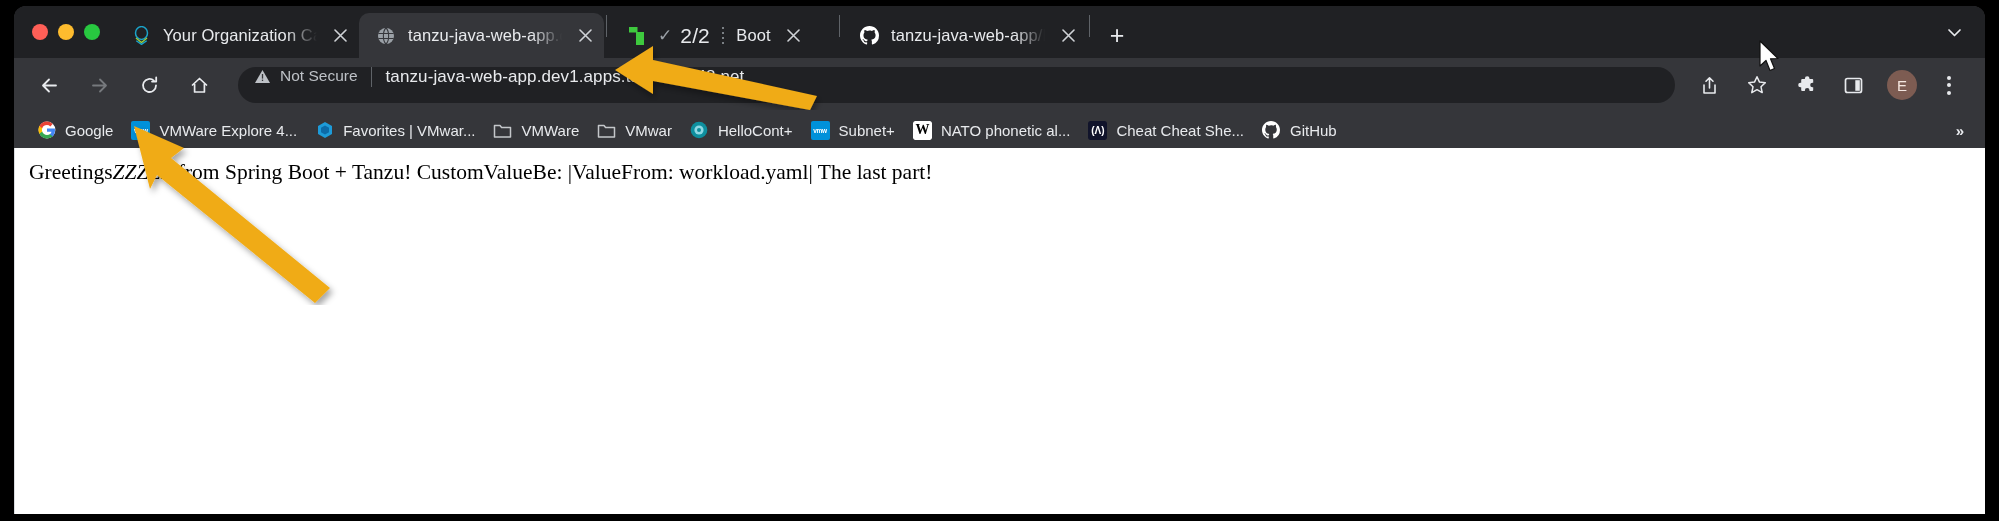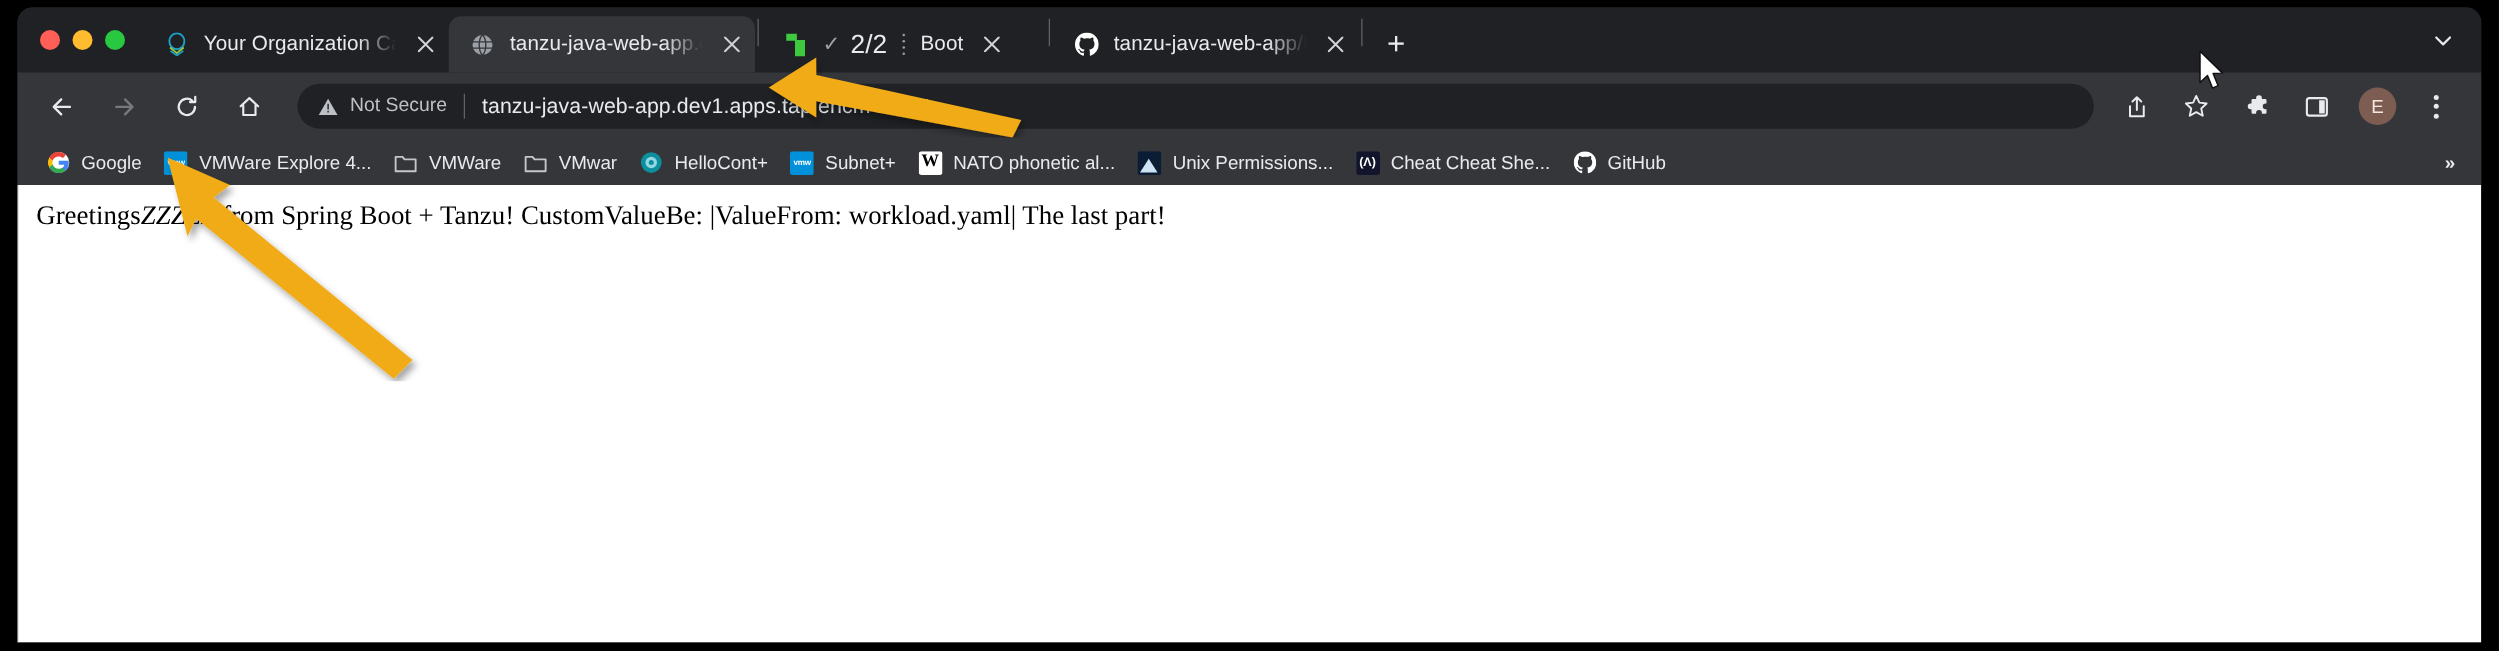--- a/index.html
+++ b/index.html
@@ -118,21 +118,21 @@
     color: #e8eaed; border-radius: 50%;
     flex: 0 0 38px;
   }
   .navbtn.disabled { color: #76797d; }
 
   .omnibox {
     flex: 1;
     height: 36px;
     background: #202124;
     border-radius: 18px;
-    display: flex; align-items: center;
+    display: flex; align-items: flex-start;
     padding: 0 16px;
     margin: 0 10px 0 14px;
     min-width: 0;
     position: relative;
   }
   .notsecure {
     display: flex; align-items: center; gap: 9px;
     color: #bdc1c6; font-size: 15.5px;
     padding-right: 13px;
     flex: 0 0 auto;
@@ -431,20 +431,29 @@
 
       <div class="bm">
         <span class="bmicon">
           <span class="vmw-tile">
               <span>vmw</span>
             </span>
         </span>
         <span>VMWare Explore 4...</span>
       </div>
 
+      <div class="bm">
+        <span class="bmicon">
+          <svg width="18" height="18" viewBox="0 0 18 18">
+            <path d="M9 1 L16 5 L16 13 L9 17 L2 13 L2 5 Z" fill="#1d9bd9"></path>
+            <path d="M9 4.6 L13 6.8 L13 11.2 L9 13.4 L5 11.2 L5 6.8 Z" fill="#0c6ba8"></path>
+          </svg>
+        </span>
+        <span>Favorites | VMwar...</span>
+      </div>
 
       <div class="bm">
         <span class="bmicon">
           <svg width="19" height="17" viewBox="0 0 19 17">
               <path d="M1.5 3.5 h5.5 l1.6 2 h8.9 v9.5 h-16 z" fill="none" stroke="#c4c7ca" stroke-width="1.5" stroke-linejoin="round"></path>
             </svg>
         </span>
         <span>VMWare</span>
       </div>
 
@@ -478,26 +487,20 @@
         <span>Subnet+</span>
       </div>
 
       <div class="bm">
         <span class="bmicon">
           <span class="wiki-tile">W</span>
         </span>
         <span>NATO phonetic al...</span>
       </div>
 
-      <div class="bm">
-        <span class="bmicon">
-          <span class="unix-tile"></span>
-        </span>
-        <span>Unix Permissions...</span>
-      </div>
 
       <div class="bm">
         <span class="bmicon">
           <span class="subnet-tile">(Λ)</span>
         </span>
         <span>Cheat Cheat She...</span>
       </div>
 
       <div class="bm">
         <span class="bmicon">

